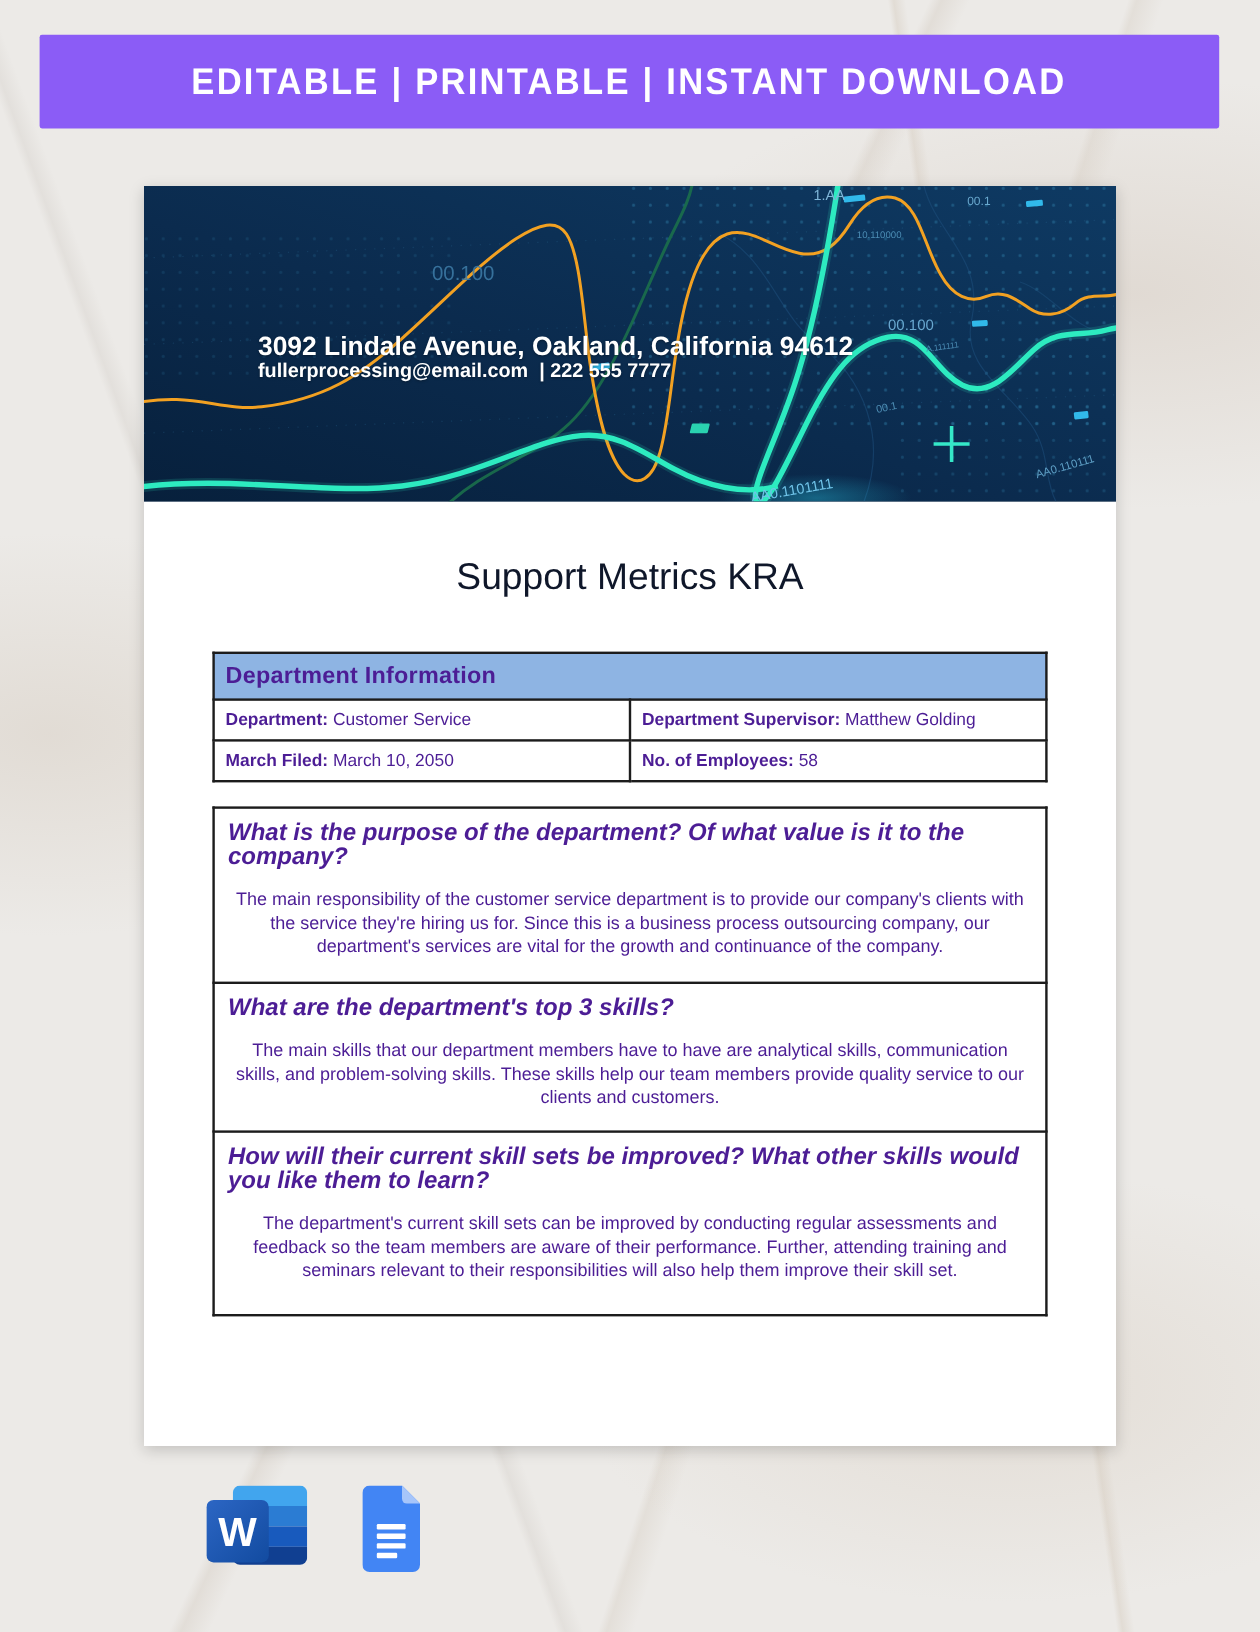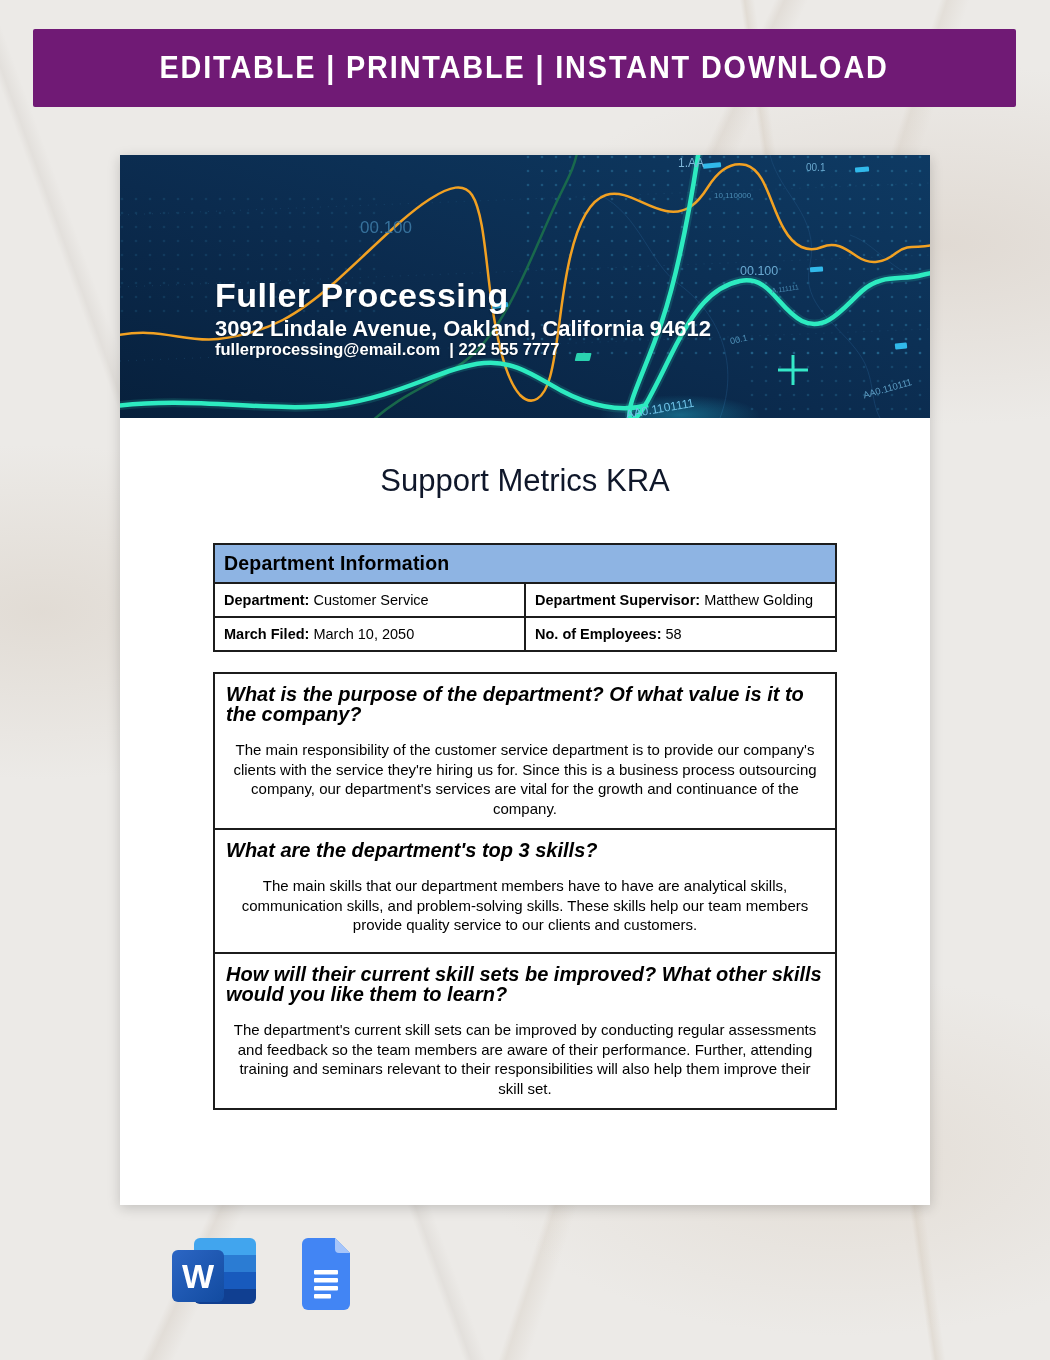--- a/index.html
+++ b/index.html
@@ -11,42 +11,42 @@
       radial-gradient(700px 300px at 90% 18%, rgba(215,205,195,.55), rgba(215,205,195,0) 60%),
       radial-gradient(520px 280px at 4% 45%, rgba(212,202,190,.45), rgba(212,202,190,0) 60%),
       radial-gradient(600px 300px at 80% 85%, rgba(214,202,188,.4), rgba(214,202,188,0) 60%),
       linear-gradient(115deg, rgba(0,0,0,0) 46%, rgba(173,155,135,.16) 46.6%, rgba(173,155,135,0) 48%),
       linear-gradient(108deg, rgba(0,0,0,0) 63%, rgba(168,148,122,.13) 63.5%, rgba(168,148,122,0) 65%),
       linear-gradient(70deg, rgba(0,0,0,0) 30%, rgba(160,150,140,.12) 30.5%, rgba(160,150,140,0) 31.5%),
       linear-gradient(82deg, rgba(0,0,0,0) 75%, rgba(150,120,80,.12) 75.4%, rgba(150,120,80,0) 76.2%);
   }
   .banner{
     position:absolute;left:33px;top:29px;width:983px;height:78px;
-    background:#701a75;display:flex;align-items:center;justify-content:center;
+    background:#8b5cf6;display:flex;align-items:center;justify-content:center;
     border-radius:2px;
   }
   .banner-text{
     color:#fff;font-weight:700;font-size:31px;letter-spacing:2px;
     transform:scaleX(.93);white-space:nowrap;
   }
   .page{
     position:absolute;left:120px;top:155px;width:810px;height:1050px;
     background:#fff;box-shadow:0 3px 12px rgba(0,0,0,.18);
   }
   .header-img{position:relative;width:810px;height:263px;overflow:hidden;background:#0a2744;}
   .header-img svg{position:absolute;left:0;top:0;}
   .company{position:absolute;left:95px;top:120px;color:#fff;text-shadow:0 1px 2px rgba(0,0,0,.35);}
   .company-name{font-size:34px;font-weight:700;letter-spacing:.5px;line-height:40px;}
   .company-addr{font-size:22px;font-weight:700;line-height:21px;margin-top:3px;}
   .company-contact{font-size:16.5px;font-weight:700;line-height:21px;white-space:pre-wrap;}
   .doc-title{
     margin:44px 0 0;text-align:center;color:#0f172a;
     font-size:31px;font-weight:400;line-height:38px;
   }
-  table.tbl{border-collapse:collapse;width:624px;margin:43px auto 0;color:#000000;table-layout:fixed;}
+  table.tbl{border-collapse:collapse;width:696px;margin:43px auto 0;color:#4c1d95;table-layout:fixed;}
   table.growth{margin-top:20px;}
   .tbl td{border:2px solid #1c1c1c;}
   td.sec-h{
     background:#8eb4e3;font-size:19.5px;font-weight:700;
     padding:7px 9px;letter-spacing:.2px;
   }
   .info td.fld{width:50%;font-size:14.5px;padding:6px 9px;height:20px;white-space:nowrap;overflow:hidden;}
   .fld .b{font-weight:700;}
   td.qa{vertical-align:top;padding:10px 11px;}
   td.h1{height:124px;} td.h2{height:102px;} td.h3{height:131px;}
@@ -123,21 +123,20 @@
         <text x="594" y="43" font-size="8" fill="#4b8cb4">10.110000</text>
         <text x="620" y="120" font-size="12.5" fill="#69a8d0">00.100</text>
         <text x="610" y="188" font-size="9" fill="#4e8fb6" transform="rotate(-12 616 185)">00.1</text>
         <text x="652" y="137" font-size="7" fill="#4b8cb4" transform="rotate(-8 660 137)">A.111111</text>
         <text x="505" y="254" font-size="12" fill="#6fc3e8" transform="rotate(-10 560 250)">AA0.1101111</text>
         <text x="742" y="236" font-size="9.5" fill="#5e9fc5" transform="rotate(-16 770 232)">AA0.110111</text>
       </g>
     </svg>
 
     <div class="company">
-      <div class="company-name">Fuller Processing</div>
       <div class="company-addr">3092 Lindale Avenue, Oakland, California 94612</div>
       <div class="company-contact">fullerprocessing@email.com  | 222 555 7777</div>
     </div>
   </div>
 
   <h1 class="doc-title">Support Metrics KRA</h1>
 
   <table class="tbl info">
     <tbody>
         <tr>

